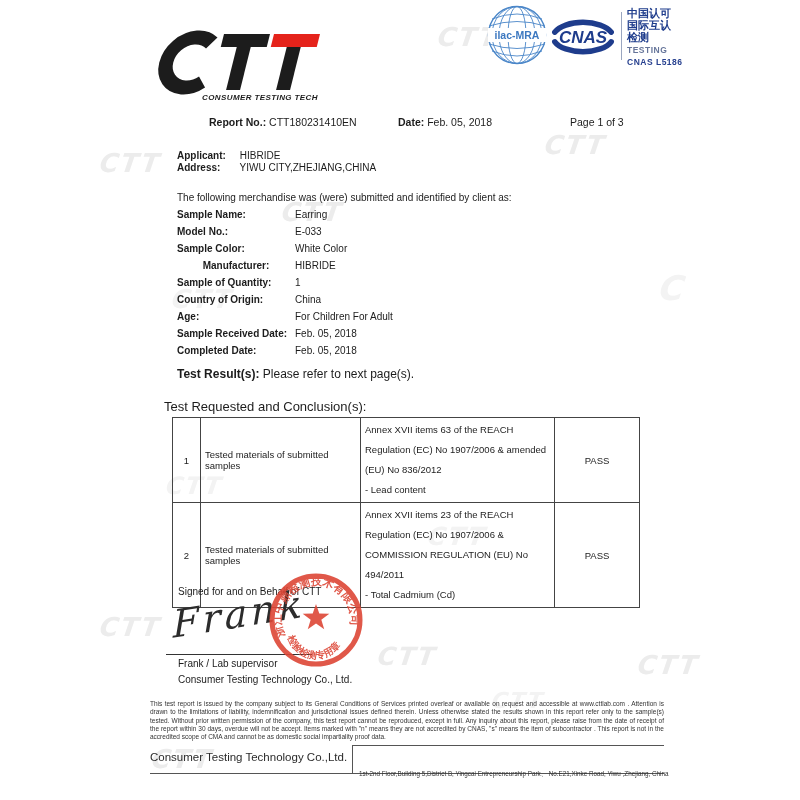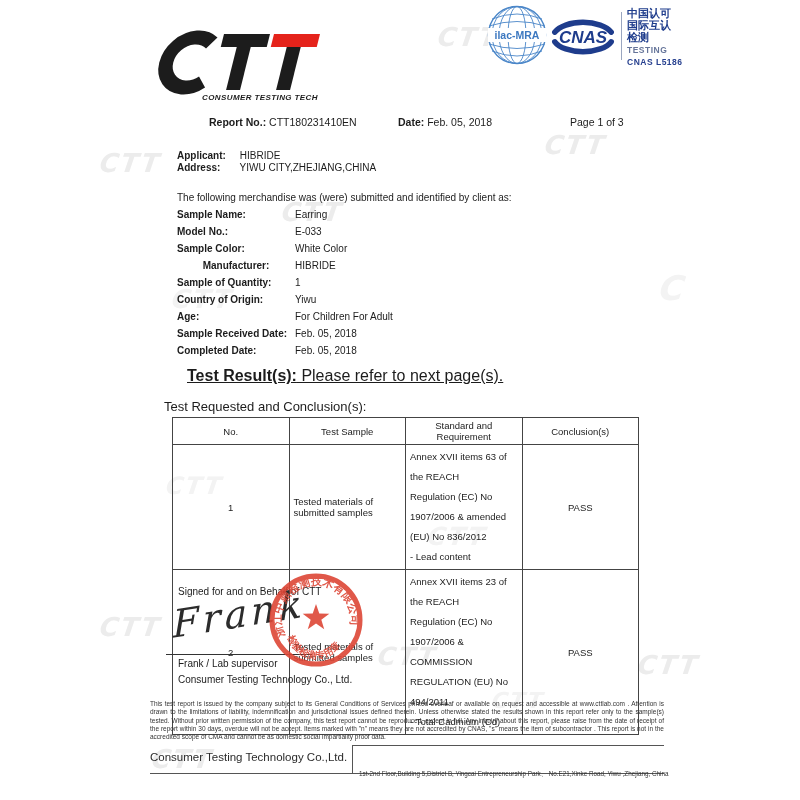--- a/index.html
+++ b/index.html
@@ -33,21 +33,21 @@
   .rr-date { position:absolute; left:398px; }
   .rr-page { position:absolute; left:570px; font-weight:normal; }
 
   
   .row { position:absolute; left:177px; font-size:10px; white-space:nowrap; }
   .row .lbl { font-weight:bold; display:inline-block; }
   .applicant-row .lbl { width:60px; }
   .info-row .lbl { width:118px; }
   .intro { position:absolute; left:177px; top:192px; font-size:10px; }
 
-  .test-result { position:absolute; left:187px; top:367px; font-size:16px; text-decoration:underline; }
+  .test-result { position:absolute; left:177px; top:367px; font-size:12px; }
   .test-result b { font-weight:bold; }
   .concl-head { position:absolute; left:164px; top:399px; font-size:13px; font-weight:normal; }
 
   
   table.results { position:absolute; left:172px; top:417px; border-collapse:collapse;
                   table-layout:fixed; width:467px; font-size:9.5px; }
   table.results th, table.results td { border:1px solid #444; font-weight:normal; padding:2px 4px; }
   table.results th { text-align:center; height:18px; }
   td.c-no   { text-align:center; width:28px; }
   td.c-sample { width:160px; padding-left:8px; }
@@ -150,36 +150,30 @@
       <span>YIWU CITY,ZHEJIANG,CHINA</span>
     </div>
 
     <div class="intro">The following merchandise was (were) submitted and identified by client as:</div>
 
     <div class="row info-row" style="top:209px;"><span class="lbl">Sample Name:</span><span>Earring</span></div>
     <div class="row info-row" style="top:226px;"><span class="lbl">Model No.:</span><span>E-033</span></div>
     <div class="row info-row" style="top:243px;"><span class="lbl">Sample Color:</span><span>White Color</span></div>
     <div class="row info-row" style="top:260px;text-align:center;"><span class="lbl">Manufacturer:</span><span>HIBRIDE</span></div>
     <div class="row info-row" style="top:277px;"><span class="lbl">Sample of Quantity:</span><span>1</span></div>
-    <div class="row info-row" style="top:294px;"><span class="lbl">Country of Origin:</span><span>Yiwu</span></div>
+    <div class="row info-row" style="top:294px;"><span class="lbl">Country of Origin:</span><span>China</span></div>
     <div class="row info-row" style="top:311px;"><span class="lbl">Age:</span><span>For Children For Adult</span></div>
     <div class="row info-row" style="top:328px;"><span class="lbl">Sample Received Date:</span><span>Feb. 05, 2018</span></div>
     <div class="row info-row" style="top:345px;"><span class="lbl">Completed Date:</span><span>Feb. 05, 2018</span></div>
 
     <div class="test-result"><b>Test Result(s):</b><span> Please refer to next page(s).</span></div>
     <div class="concl-head">Test Requested and Conclusion(s):</div>
 
     <table class="results">
       <tbody>
-          <tr>
-        <th>No.</th>
-        <th>Test Sample</th>
-        <th>Standard and Requirement</th>
-        <th>Conclusion(s)</th>
-      </tr>
       <tr class="r1">
         <td class="c-no">1</td>
         <td class="c-sample">Tested materials of submitted samples</td>
         <td class="c-std">Annex XVII items 63 of the REACH
 Regulation (EC) No 1907/2006 &amp; amended
 (EU) No 836/2012
 - Lead content</td>
         <td class="c-pass">PASS</td>
       </tr>
       <tr class="r2">

